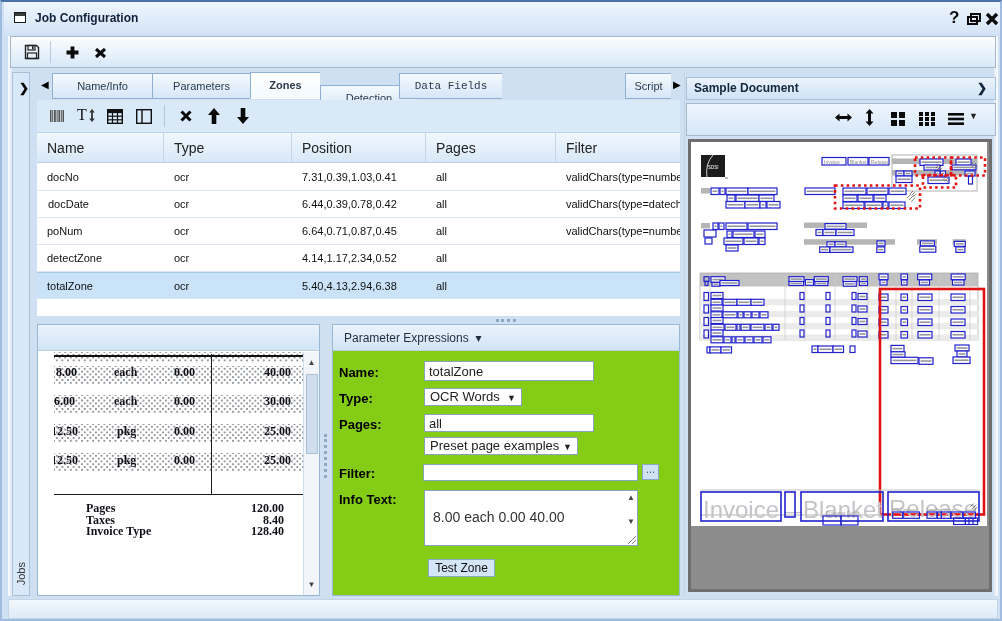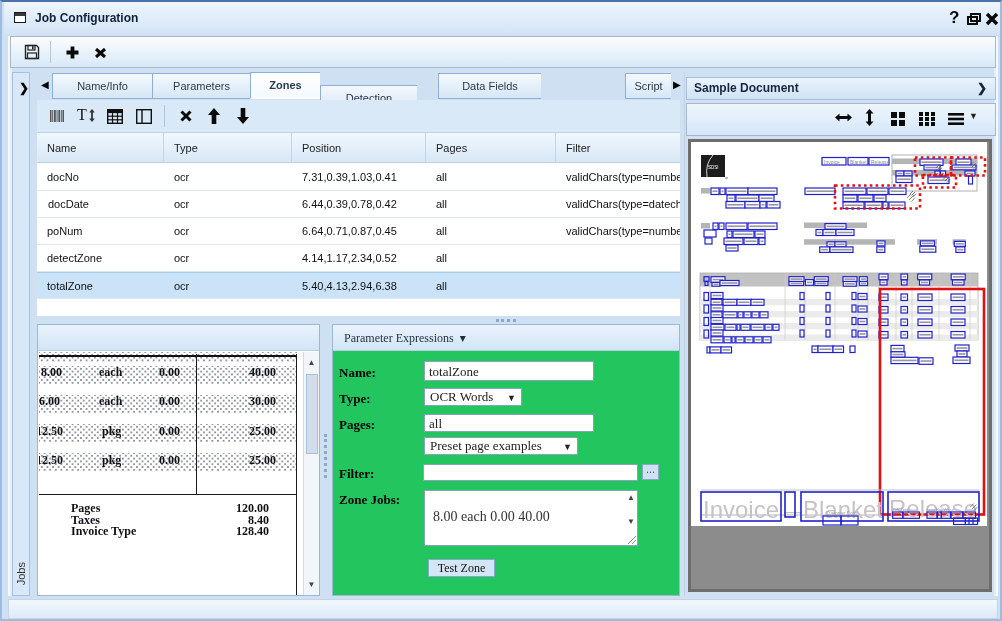--- a/index.html
+++ b/index.html
@@ -27,39 +27,39 @@
 .tab.active { background:linear-gradient(#ffffff,#f4faff); border-bottom:1px solid #fdfdfd; font-weight:bold; height:27px; }
 .tabarrow { position:absolute; font-size:10px; color:#000; top:6px; }
 
 
 #gridbar { left:35px; top:98px; width:643px; height:33px; background:#d9e9f8; border-bottom:1px solid #c0d4e8; }
 #gridsep { left:162px; top:103px; width:1px; height:22px; background:#b4c8dc; }
 
 
 #grid { left:35px; top:131px; width:643px; height:183px; background:#fff; }
 #gridhead { position:absolute; left:0; top:0; width:643px; height:30px; background:linear-gradient(#f0f7fd,#d8e8f7); border-bottom:1px solid #b8cfe4; }
-.hc { position:absolute; top:0; height:30px; font-size:11px; color:#222; line-height:30px; padding-left:10px; border-right:1px solid #c2d6e8; }
+.hc { position:absolute; top:0; height:30px; font-size:14px; color:#222; line-height:30px; padding-left:10px; border-right:1px solid #c2d6e8; }
 .row { position:absolute; left:0; width:643px; height:27px; font-size:11px; color:#111; border-bottom:1px solid #dce7f2; background:#fff; }
 .row.sel { background:#cbe3f8; border-top:1px solid #a8cbe8; }
 .cell { position:absolute; top:0; height:27px; line-height:27px; padding-left:10px; white-space:nowrap; overflow:hidden; }
 
 
 #lpanel { left:35px; top:322px; width:283px; height:272px; border:1px solid #9ab7d4; background:#fff; }
 #lpanelhead { position:absolute; left:0; top:0; width:281px; height:26px; background:linear-gradient(#eaf3fc,#d2e4f6); border-bottom:1px solid #b8cfe4; }
-#scan { position:absolute; left:1px; top:27px; width:264px; height:243px; background:#fff; overflow:hidden; }
+#scan { position:absolute; left:16px; top:27px; width:264px; height:243px; background:#fff; overflow:hidden; }
 .dotband { position:absolute; left:0; width:258px;
   background-image:radial-gradient(#4e565e 0.8px, transparent 1.05px),radial-gradient(#4e565e 0.8px, transparent 1.05px);
   background-size:5.6px 5.6px, 5.6px 5.6px; background-position:0 0, 2.8px 2.8px; opacity:0.62; }
 .scanrow { position:absolute; font-family:"Liberation Serif", serif; font-weight:bold; font-size:12px; color:#101018; }
 #vscroll { position:absolute; right:0; top:27px; width:16px; height:243px; background:#f2f6fa; border-left:1px solid #d0dce8; }
 .sbtn { position:absolute; left:1px; width:13px; text-align:center; font-size:8px; color:#444; }
 #vthumb { position:absolute; left:2px; top:22px; width:12px; height:80px; background:#cfdded; border:1px solid #a8c0d8; }
 
 
-#ppanel { left:330px; top:322px; width:348px; height:272px; border:1px solid #9ab7d4; background:#22c55e;font-family:Liberation Serif, serif; }
+#ppanel { left:330px; top:322px; width:348px; height:272px; border:1px solid #9ab7d4; background:#84cc16; }
 #ppanelhead { position:absolute; left:0; top:0; width:346px; height:26px; background:linear-gradient(#eaf3fc,#d2e4f6); border-bottom:1px solid #b8cfe4; font-size:12px; color:#1e2e3e; line-height:26px; padding-left:11px; }
 .flabel { position:absolute; font-size:13px; font-weight:bold; color:#000; }
 .input { position:absolute; border:1px solid #88a4bc; background:#fff; font-size:13px; color:#222; padding-left:4px; }
 .dd { position:absolute; border:1px solid #88a4bc; background:#fff; font-size:13px; color:#222; padding-left:5px; }
 .dd .da { position:absolute; right:5px; top:1px; font-size:9px; color:#222; }
 #testzone { position:absolute; left:95px; top:234px; width:67px; height:18px; background:#d4e5f6; border:1px solid #88a8c8; font-size:12px; color:#111; text-align:center; line-height:16px; }
 
 
 #rhead { left:684px; top:75px; width:310px; height:23px; background:linear-gradient(#eaf3fc,#cfe2f5); border:1px solid #a8c0d8; font-size:12px; font-weight:bold; color:#16263c; line-height:21px; padding-left:7px; }
 #rtoolbar { left:684px; top:101px; width:310px; height:33px; background:linear-gradient(#eef5fd,#d5e7f8); border:1px solid #a8b8c8; }
@@ -107,21 +107,21 @@
     <div class="abs" id="jobs"><span>Jobs</span></div>
   </div>
 
   <div class="abs" style="left:30px;top:66px;width:650px;height:31px;background:#cfe0f3;"></div>
   <div class="abs tabarrow" style="left:39px;top:77px;">◀</div>
   <div class="abs tabarrow" style="left:671px;top:77px;">▶</div>
   <div class="abs tab" style="left:50px;width:100px;top:71px;">Name/Info</div>
   <div class="abs tab" style="left:150px;width:98px;top:71px;">Parameters</div>
   <div class="abs tab active" style="left:248px;width:70px;top:70px;">Zones</div>
   <div class="abs tab" style="left:318px;width:97px;top:71px;margin-top:12px;">Detection</div>
-  <div class="abs tab" style="left:436px;width:103px;top:71px;">Data Fields</div>
+  <div class="abs tab" style="left:397px;width:103px;top:71px;font-family:Liberation Mono, monospace;">Data Fields</div>
   <div class="abs tab" style="left:623px;width:46px;top:71px;">Script</div>
 
   <div class="abs" id="gridbar"></div>
   <div class="abs" id="gridsep"></div>
 
   <svg class="abs" style="left:47px;top:106px;" width="16" height="16" viewBox="0 0 16 16">
     <g fill="#555">
         <rect x="1" y="2" width="1.5" height="12"></rect>
         <rect x="3.2" y="2" width="1" height="12"></rect>
         <rect x="5" y="2" width="1.8" height="12"></rect>
@@ -253,21 +253,21 @@
     <div class="flabel" style="left:6px;top:40px;">Name:</div>
     <div class="input" style="left:91px;top:36px;width:170px;height:20px;line-height:19px;">totalZone</div>
     <div class="flabel" style="left:6px;top:66px;">Type:</div>
     <div class="dd" style="left:91px;top:63px;width:98px;height:18px;line-height:16px;">OCR Words<span class="da">▼</span></div>
     <div class="flabel" style="left:6px;top:92px;">Pages:</div>
     <div class="input" style="left:91px;top:89px;width:170px;height:18px;line-height:17px;">all</div>
     <div class="dd" style="left:91px;top:112px;width:154px;height:18px;line-height:16px;">Preset page examples<span class="da">▼</span></div>
     <div class="flabel" style="left:6px;top:141px;">Filter:</div>
     <div class="input" style="left:90px;top:139px;width:215px;height:17px;"></div>
     <div class="abs" style="left:309px;top:139px;width:17px;height:16px;background:#cfe1f3;border:1px solid #88a8c8;font-size:9px;text-align:center;line-height:14px;color:#111;">⋯</div>
-    <div class="flabel" style="left:6px;top:167px;">Zone Jobs:</div>
+    <div class="flabel" style="left:6px;top:167px;">Info Text:</div>
     <div class="input" style="left:91px;top:165px;width:214px;height:56px;">
       <div class="abs" style="left:8px;top:18px;font-size:14px;color:#333;">8.00 each 0.00 40.00</div>
       <div class="abs" style="right:2px;top:2px;font-size:8px;color:#444;">▲</div>
       <div class="abs" style="right:2px;top:26px;font-size:8px;color:#444;">▼</div>
       <svg class="abs" style="right:0;bottom:0;" width="10" height="10">
           <path d="M9 1 L1 9 M9 5 L5 9" stroke="#888" stroke-width="1" fill="none"></path>
         </svg>
     </div>
     <div id="testzone">Test Zone</div>
   </div>

